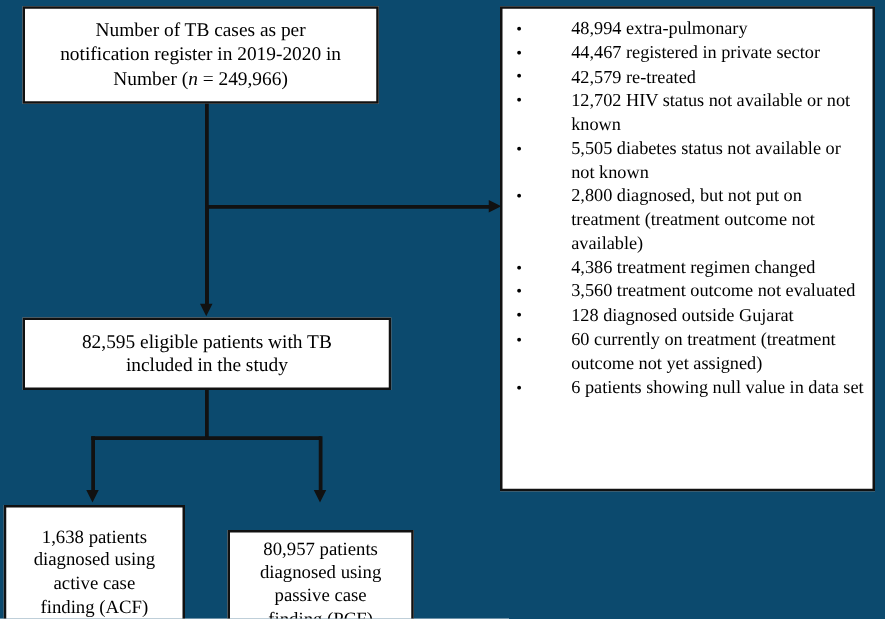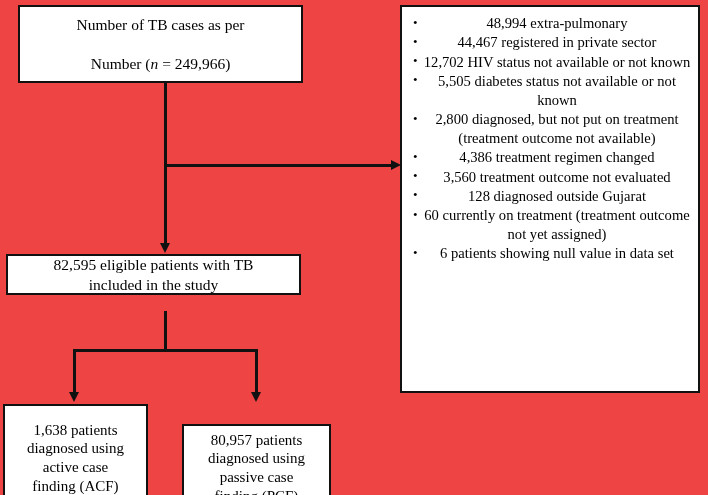--- a/index.html
+++ b/index.html
@@ -4,21 +4,21 @@
 <style>
   html, body {
     margin: 0;
     padding: 0;
     background: #ffffff;
   }
   #canvas {
     position: relative;
     width: 708px;
     height: 495px;
-    background: #ef4444;
+    background: #0c4a6e;
     font-family: "Liberation Serif", "DejaVu Serif", serif;
     color: #000000;
     overflow: hidden;
   }
 
   
   .fbox {
     position: absolute;
     box-sizing: border-box;
     border: 2.5px solid #111111;
@@ -34,22 +34,22 @@
     white-space: pre-line;
   }
 
   
   #box-source {
     left: 18px;  top: 5px;
     width: 285px; height: 78px;
     font-size: 15.5px;
   }
   #box-eligible {
-    left: 6px;  top: 254px;
-    width: 295px; height: 41px;
+    left: 18px;  top: 254px;
+    width: 295px; height: 58px;
     font-size: 15.5px;
   }
   #box-acf {
     left: 3px;   top: 404px;
     width: 145px; height: 108px;
     font-size: 15px;
   }
   #box-pcf {
     left: 182px; top: 424px;
     width: 149px; height: 88px;
@@ -68,23 +68,22 @@
   
   ul.exlist {
     list-style: none;
     margin: 0;
     padding: 0;
     font-size: 14.6px;
     line-height: 1.29;
   }
   ul.exlist > li {
     position: relative;
-    padding-left: 20px;
+    padding-left: 55px;
     margin: 0 0 0.5px 0;
-    text-align: center;
   }
   ul.exlist > li::before {
     content: "\2022";
     position: absolute;
     left: 11px;
     top: -0.5px;
     font-size: 13px;
     line-height: 1.38;
   }
 
@@ -110,21 +109,21 @@
     border-bottom: 5.5px solid transparent;
     border-left: 10px solid #111111;
   }
 </style>
 </head>
 <body>
 
 <div id="canvas">
 
   <div class="fbox" id="box-source">
-    <span class="txt"><span>Number of TB cases as per</span><br><br><span><span>Number (</span><i>n</i><span> = 249,966)</span></span></span>
+    <span class="txt"><span>Number of TB cases as per</span><br><span>notification register in 2019-2020 in</span><br><span><span>Number (</span><i>n</i><span> = 249,966)</span></span></span>
   </div>
 
   <div class="vline" style="left:164px; top:83px; height:160px;"></div>
 
   <div class="hline" style="left:164px; top:164px; width:228px;"></div>
   <div class="arrow-right" style="left:391px; top:160px;"></div>
 
   <div class="vline" style="left:164px; top:164px; height:80px;"></div>
   <div class="arrow-down" style="left:160px; top:243px;"></div>
 
@@ -153,20 +152,21 @@
     <span class="txt">80,957 patients
 diagnosed using
 passive case
 finding (PCF)</span>
   </div>
 
   <div class="fbox" id="box-excluded">
     <ul class="exlist" id="exclusion-list">
         <li>48,994 extra-pulmonary</li>
         <li>44,467 registered in private sector</li>
+        <li>42,579 re-treated</li>
         <li>12,702 HIV status not available or not known</li>
         <li>5,505 diabetes status not available or not known</li>
         <li>2,800 diagnosed, but not put on treatment (treatment outcome not available)</li>
         <li>4,386 treatment regimen changed</li>
         <li>3,560 treatment outcome not evaluated</li>
         <li>128 diagnosed outside Gujarat</li>
         <li>60 currently on treatment (treatment outcome not yet assigned)</li>
         <li>6 patients showing null value in data set</li>
       </ul>
   </div>

